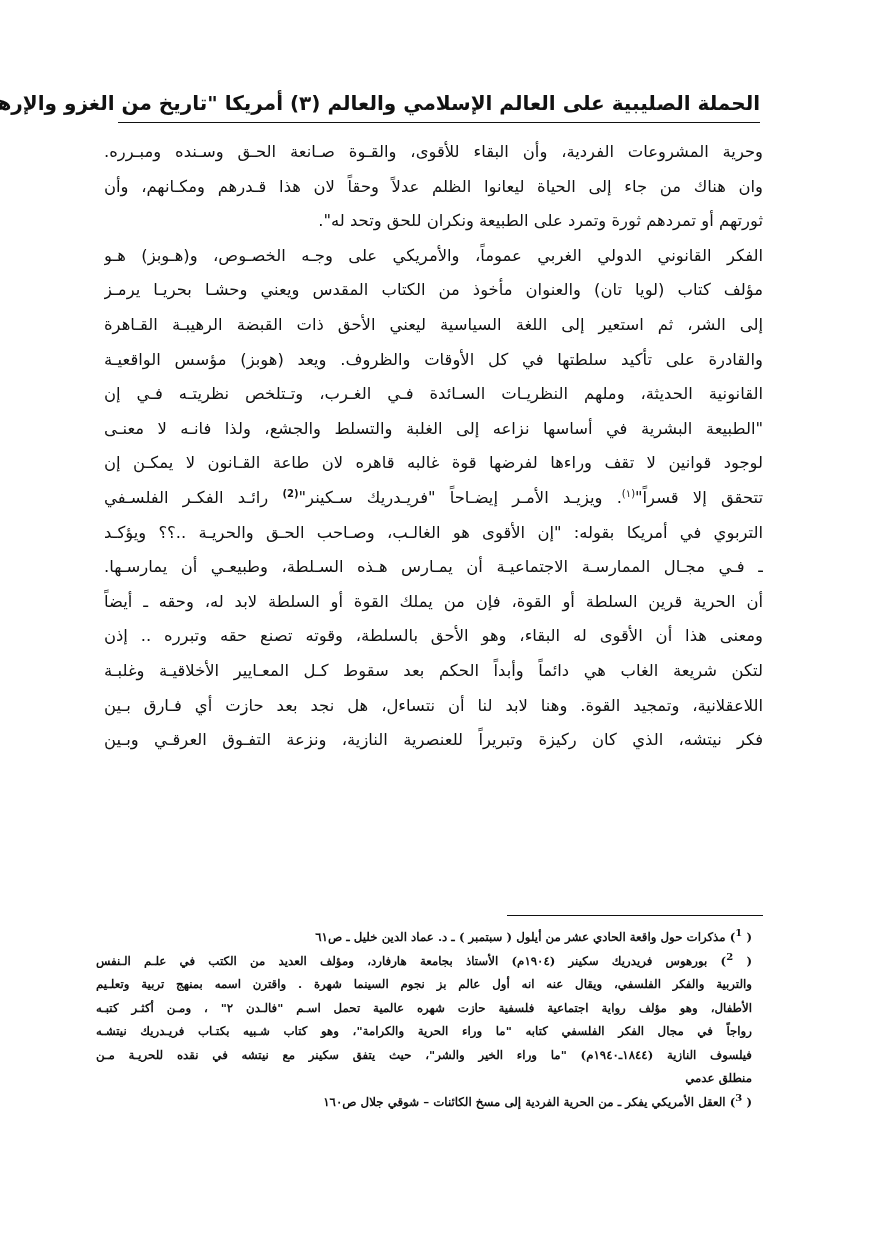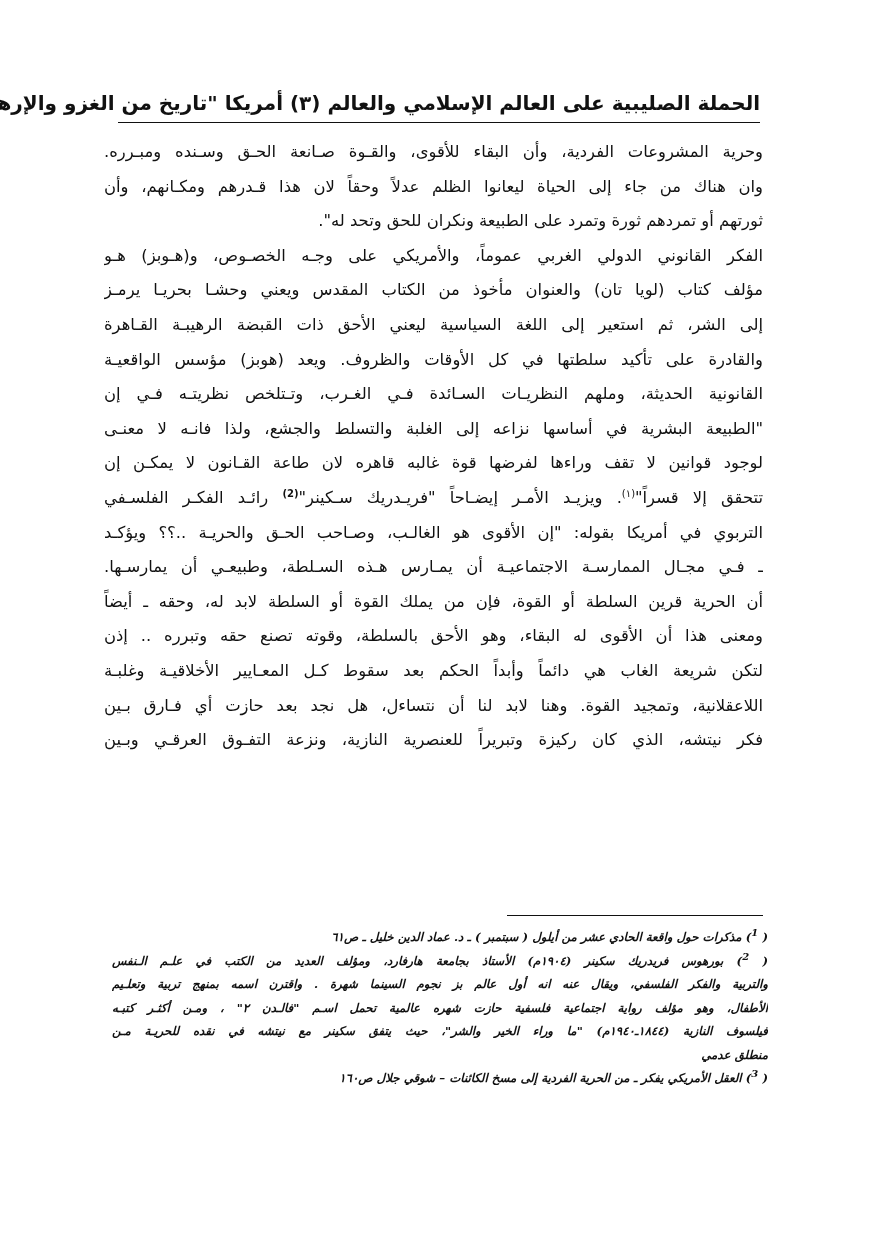--- a/index.html
+++ b/index.html
@@ -7,21 +7,21 @@
   .page { position: absolute; left: 0; top: 0; width: 875px; height: 1240px; }
   .header { position: absolute; left: 118px; top: 88px; width: 642px; height: 30px; direction: rtl; display: flex; justify-content: space-between; align-items: center; border-bottom: 1.5px solid #111; padding-bottom: 4px; }
   .header-title { font-family: "DejaVu Sans", sans-serif; font-weight: bold; font-size: 20px; white-space: nowrap; }
   .header-page { font-family: "DejaVu Sans", sans-serif; font-weight: normal; font-size: 15.5px; }
   .body-text { position: absolute; left: 104px; top: 135px; width: 659px; direction: rtl; text-align: justify; font-family: "DejaVu Sans", sans-serif; font-size: 16.4px; line-height: 34.6px; }
   .line { display: block; white-space: nowrap; text-align-last: justify; text-align: justify; height: 34.6px; overflow: hidden; }
   .line.last { text-align-last: right; }
   .line.indent { padding-right: 30px; }
   sup { font-size: 10px; line-height: 0; }
   .fn-rule { position: absolute; left: 507px; top: 915px; width: 256px; height: 0; border-top: 1.3px solid #111; }
-  .footnotes { position: absolute; left: 112px; top: 926px; width: 656px; direction: rtl; font-family: "DejaVu Serif", serif; font-size: 11.8px; font-weight: bold; line-height: 23.5px; font-style: italic; }
+  .footnotes { position: absolute; left: 96px; top: 926px; width: 656px; direction: rtl; font-family: "DejaVu Serif", serif; font-size: 11.8px; font-weight: bold; line-height: 23.5px; }
   .fn-line { display: block; white-space: nowrap; height: 23.5px; overflow: hidden; text-align: justify; text-align-last: justify; }
   .fn-line.last { text-align-last: right; }
   .fn-num { font-weight: bold; }
 </style>
 </head>
 <body>
 
 <div class="page">
 
   <div class="header">
@@ -50,18 +50,19 @@
     <span class="line">فكر نيتشه، الذي كان ركيزة وتبريراً للعنصرية النازية، ونزعة التفـوق العرقـي وبـين</span>
   </div>
 
   <div class="fn-rule"></div>
 
   <div class="footnotes">
     <span class="fn-line last">( <sup class="fn-num">1</sup>) <span>مذكرات حول واقعة الحادي عشر من أيلول ( سبتمبر ) ـ د. عماد الدين خليل ـ ص٦١</span></span>
     <span class="fn-line">( <sup class="fn-num">2</sup>) <span>بورهوس فريدريك سكينر (١٩٠٤م) الأستاذ بجامعة هارفارد، ومؤلف العديد من الكتب في علـم الـنفس</span></span>
     <span class="fn-line">والتربية والفكر الفلسفي، ويقال عنه انه أول عالم بز نجوم السينما شهرة . واقترن اسمه بمنهج تربية وتعلـيم</span>
     <span class="fn-line">الأطفال، وهو مؤلف رواية اجتماعية فلسفية حازت شهره عالمية تحمل اسـم "فالـدن ٢" ، ومـن أكثـر كتبـه</span>
+    <span class="fn-line">رواجاً في مجال الفكر الفلسفي كتابه "ما وراء الحرية والكرامة"، وهو كتاب شـبيه بكتـاب فريـدريك نيتشـه</span>
     <span class="fn-line">فيلسوف النازية (١٨٤٤ـ١٩٤٠م) "ما وراء الخير والشر"، حيث يتفق سكينر مع نيتشه  في نقده للحريـة مـن</span>
     <span class="fn-line last">منطلق عدمي</span>
     <span class="fn-line last">( <sup class="fn-num">3</sup>) <span>العقل الأمريكي يفكر ـ من الحرية الفردية إلى مسخ الكائنات – شوقي جلال ص١٦٠</span></span>
   </div>
 
 </div>
 
 </body></html>

